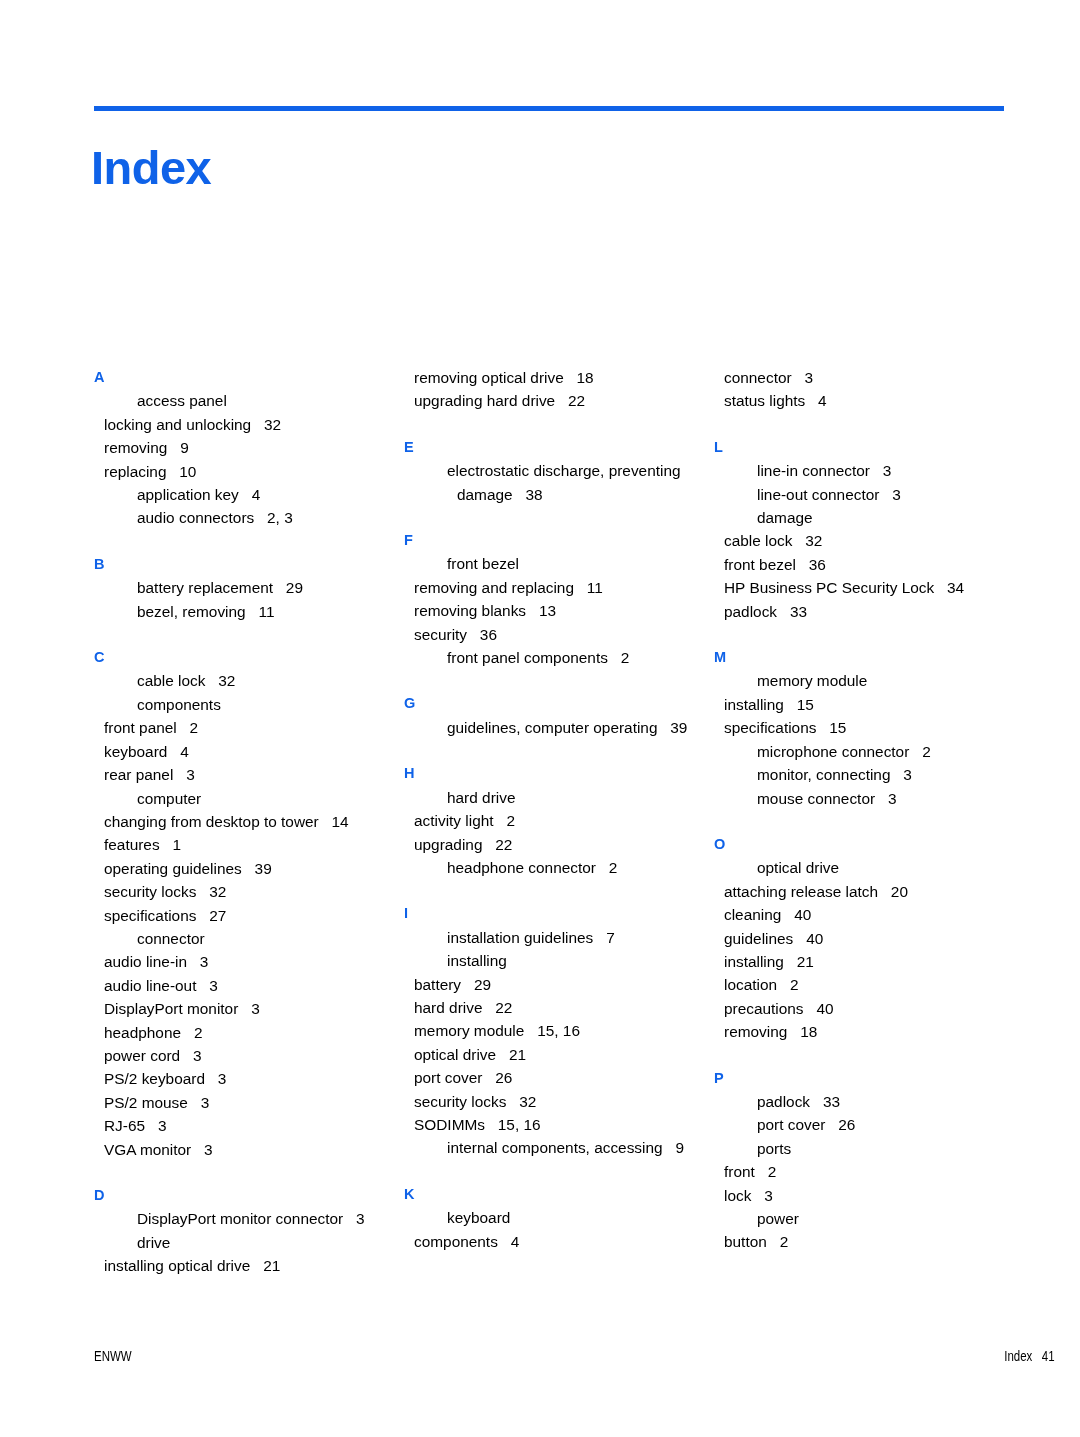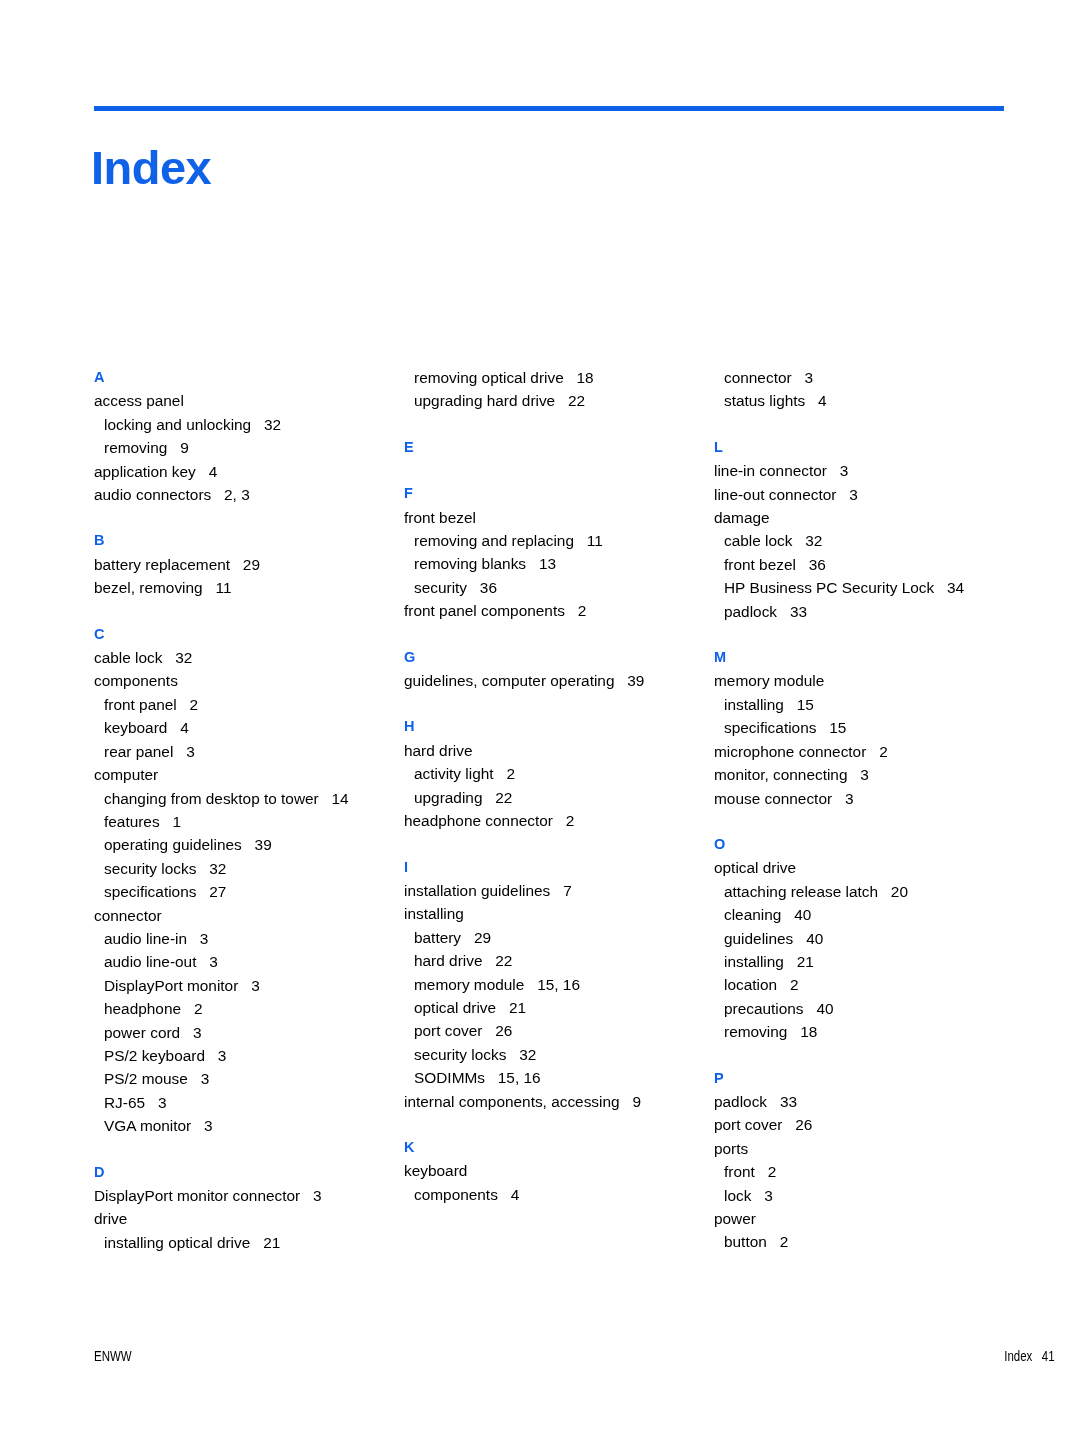--- a/index.html
+++ b/index.html
@@ -72,20 +72,21 @@
     margin-top: 23px;
   }
 
   .entry {
     white-space: normal;
   }
   
   .entry.lvl1 {
     padding-left: 10px;
     text-indent: -10px;
+    margin-left: 43px;
   }
   
   .entry.lvl2 {
     padding-left: 35px;
     text-indent: -25px;
   }
 
   .pg {
     white-space: pre;
   }
@@ -121,20 +122,21 @@
 
   <div class="title-rule"></div>
   <h1 class="page-title">Index</h1>
 
   <div class="columns">
     <div class="col col-1">
         <div class="letter">A</div>
         <div class="entry lvl1"><span>access panel</span></div>
         <div class="entry lvl2"><span>locking and unlocking</span>&nbsp;&nbsp;&nbsp;<span class="pg">32</span></div>
         <div class="entry lvl2"><span>removing</span>&nbsp;&nbsp;&nbsp;<span class="pg">9</span></div>
+        <div class="entry lvl2"><span>replacing</span>&nbsp;&nbsp;&nbsp;<span class="pg">10</span></div>
         <div class="entry lvl1"><span>application key</span>&nbsp;&nbsp;&nbsp;<span class="pg">4</span></div>
         <div class="entry lvl1"><span>audio connectors</span>&nbsp;&nbsp;&nbsp;<span class="pg">2, 3</span></div>
         <div class="letter spaced">B</div>
         <div class="entry lvl1"><span>battery replacement</span>&nbsp;&nbsp;&nbsp;<span class="pg">29</span></div>
         <div class="entry lvl1"><span>bezel, removing</span>&nbsp;&nbsp;&nbsp;<span class="pg">11</span></div>
         <div class="letter spaced">C</div>
         <div class="entry lvl1"><span>cable lock</span>&nbsp;&nbsp;&nbsp;<span class="pg">32</span></div>
         <div class="entry lvl1"><span>components</span></div>
         <div class="entry lvl2"><span>front panel</span>&nbsp;&nbsp;&nbsp;<span class="pg">2</span></div>
         <div class="entry lvl2"><span>keyboard</span>&nbsp;&nbsp;&nbsp;<span class="pg">4</span></div>
@@ -157,20 +159,21 @@
         <div class="entry lvl2"><span>VGA monitor</span>&nbsp;&nbsp;&nbsp;<span class="pg">3</span></div>
         <div class="letter spaced">D</div>
         <div class="entry lvl1"><span>DisplayPort monitor connector</span>&nbsp;&nbsp;&nbsp;<span class="pg">3</span></div>
         <div class="entry lvl1"><span>drive</span></div>
         <div class="entry lvl2"><span>installing optical drive</span>&nbsp;&nbsp;&nbsp;<span class="pg">21</span></div>
       </div>
     <div class="col col-2">
         <div class="entry lvl2"><span>removing optical drive</span>&nbsp;&nbsp;&nbsp;<span class="pg">18</span></div>
         <div class="entry lvl2"><span>upgrading hard drive</span>&nbsp;&nbsp;&nbsp;<span class="pg">22</span></div>
         <div class="letter spaced">E</div>
+        <div class="entry lvl1"><span>electrostatic discharge, preventing damage</span>&nbsp;&nbsp;&nbsp;<span class="pg">38</span></div>
         <div class="letter spaced">F</div>
         <div class="entry lvl1"><span>front bezel</span></div>
         <div class="entry lvl2"><span>removing and replacing</span>&nbsp;&nbsp;&nbsp;<span class="pg">11</span></div>
         <div class="entry lvl2"><span>removing blanks</span>&nbsp;&nbsp;&nbsp;<span class="pg">13</span></div>
         <div class="entry lvl2"><span>security</span>&nbsp;&nbsp;&nbsp;<span class="pg">36</span></div>
         <div class="entry lvl1"><span>front panel components</span>&nbsp;&nbsp;&nbsp;<span class="pg">2</span></div>
         <div class="letter spaced">G</div>
         <div class="entry lvl1"><span>guidelines, computer operating</span>&nbsp;&nbsp;&nbsp;<span class="pg">39</span></div>
         <div class="letter spaced">H</div>
         <div class="entry lvl1"><span>hard drive</span></div>

